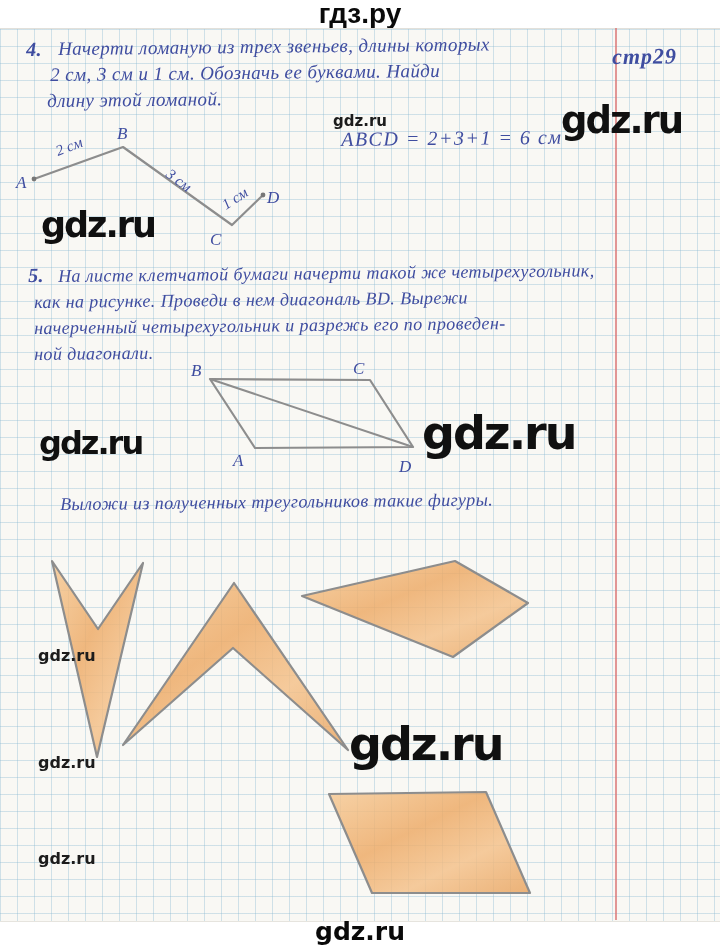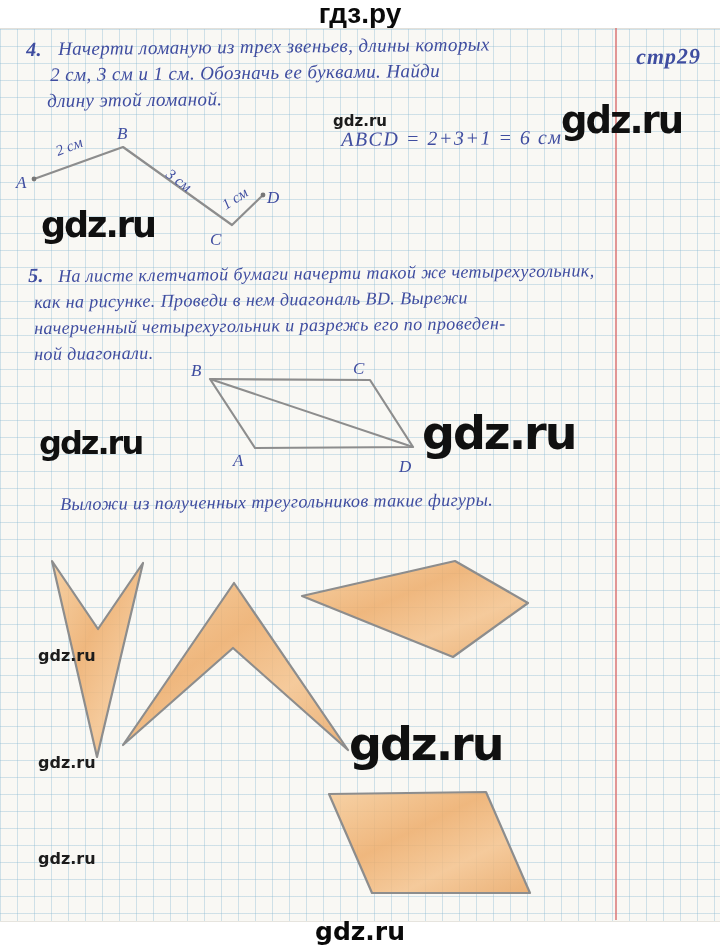--- a/index.html
+++ b/index.html
@@ -63,21 +63,21 @@
 
 <div class="page">
 
   <div class="header-band">
     <div class="header-text">гдз.ру</div>
   </div>
 
   <div class="paper"></div>
   <div class="redline"></div>
 
-  <div class="hw hw-page" style="left:636px;top:44px;">стр29</div>
+  <div class="hw hw-page" style="left:612px;top:44px;">стр29</div>
 
   <div class="hw hw-num" style="left:26px;top:38px;">4.</div>
   <div class="hw hw-lg" style="left:58px;top:38px;">Начерти ломаную из трех звеньев, длины которых</div>
   <div class="hw hw-lg" style="left:50px;top:64px;">2 см, 3 см и 1 см. Обозначь ее буквами. Найди</div>
   <div class="hw hw-lg" style="left:47px;top:90px;">длину этой ломаной.</div>
 
   <div class="hw hw-formula" style="left:341px;top:128px;">ABCD = 2+3+1 = 6 см</div>
 
   <div class="hw hw-num" style="left:28px;top:264px;">5.</div>
   <div class="hw" style="left:58px;top:266px;">На листе клетчатой бумаги начерти такой же четырехугольник,</div>

